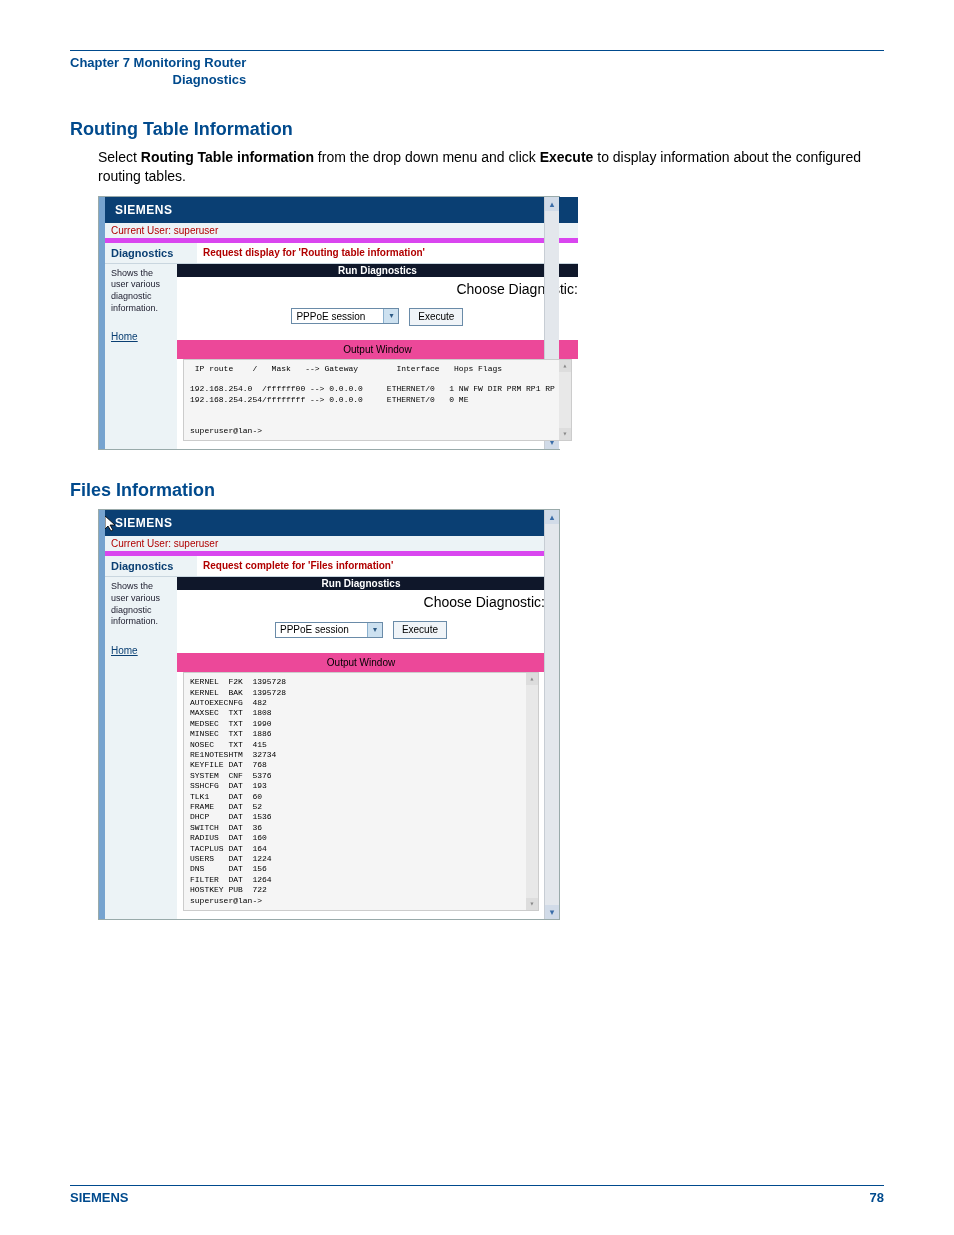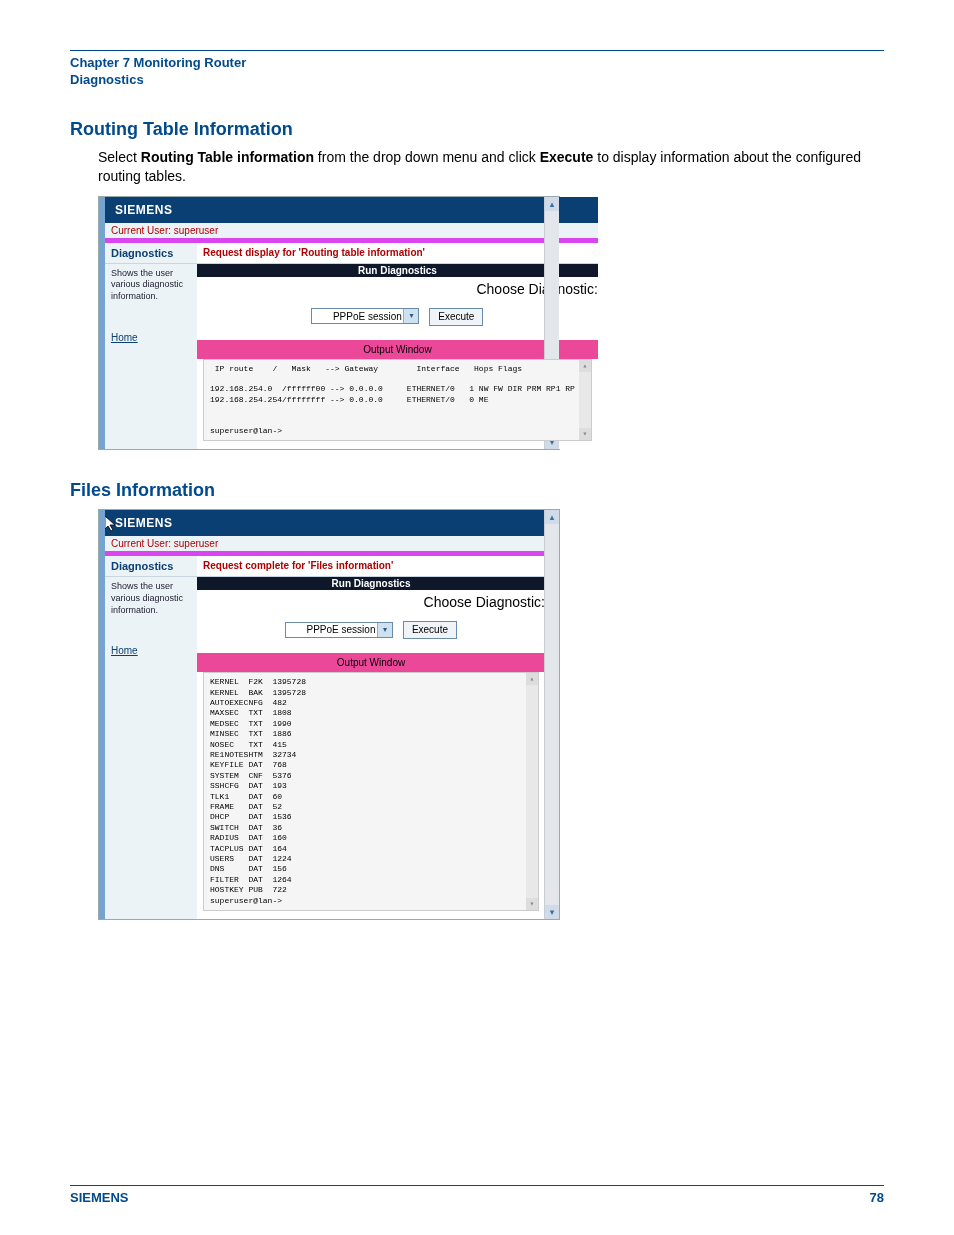--- a/index.html
+++ b/index.html
@@ -24,21 +24,21 @@
   .header-row {
     display: flex;
     justify-content: space-between;
     color: #004a8d;
     font-weight: bold;
     font-size: 13px;
     line-height: 1.3;
     margin-bottom: 30px;
   }
   .header-left { text-align: left; }
-  .header-right { }
+  .header-right { text-align: right; }
   .section-heading {
     color: #004a8d;
     font-weight: bold;
     font-size: 18px;
     margin: 16px 0 8px 0;
   }
   .body-text {
     margin: 0 0 10px 28px;
     font-size: 14px;
     line-height: 1.35;
@@ -69,21 +69,21 @@
     background: #d1dbe8;
   }
   .shot-scroll .arrow-top { position: absolute; top: 0; }
   .shot-scroll .arrow-bot { position: absolute; bottom: 0; }
   .shot-inner {
     margin-right: 14px;
     display: flex;
     border-left: 6px solid #76a3cf;
   }
   .shot-left {
-    width: 92px;
+    width: 72px;
     background: #ecf3f6;
     font-size: 10px;
     color: #223;
   }
   .shot-right {
     flex: 1;
     background: #fff;
   }
   .siemens-banner {
     background: #0a3f73;
@@ -123,21 +123,21 @@
   }
   .sidebar-body {
     padding: 4px 6px;
     line-height: 1.3;
     font-size: 9px;
   }
   .sidebar-home {
     color: #0a3f73;
     text-decoration: underline;
     display: block;
-    margin-top: 28px;
+    margin-top: 16px;
     font-size: 10px;
   }
   .run-diag-bar {
     background: #0f172a;
     color: #fff;
     font-weight: bold;
     text-align: center;
     font-size: 10px;
     padding: 1px 0;
   }
@@ -157,21 +157,20 @@
     display: inline-flex;
     border: 1px solid #6a8ba8;
     background: #fff;
     font-size: 10px;
     width: 108px;
     height: 16px;
     align-items: center;
     padding-left: 4px;
     box-sizing: border-box;
     position: relative;
-    justify-content: center;
   }
   .select-box .dd {
     position: absolute;
     right: 0; top: 0; bottom: 0;
     width: 14px;
     background: #cde1f0;
     border-left: 1px solid #8bb0ce;
     font-size: 8px; line-height: 14px; text-align: center;
     color: #2d5a84;
   }

